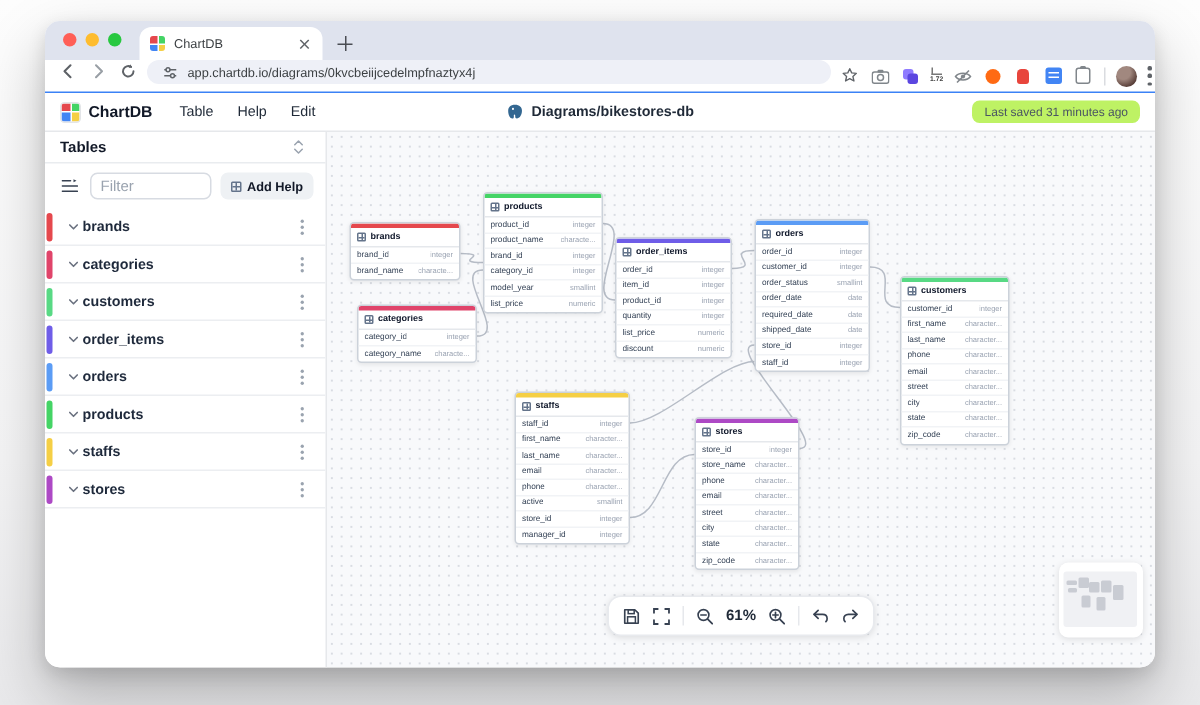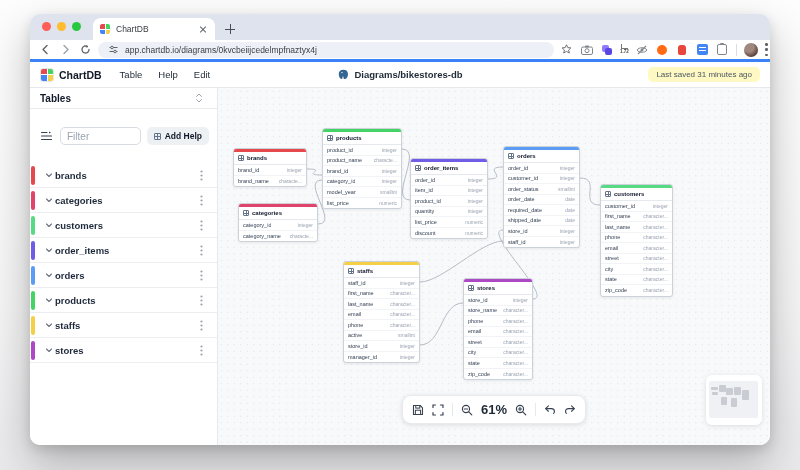--- a/index.html
+++ b/index.html
@@ -26,21 +26,21 @@
   .tab-title { flex:1; overflow:hidden; white-space:nowrap; }
   .favicon { width:10px; height:10px; border-radius:2px; overflow:hidden; display:grid; grid-template-columns:1fr 1fr; grid-template-rows:1fr 1fr; gap:1px; background:#fff; flex:0 0 auto; }
   .favicon i { display:block; }
   .tab-close { width:10px; height:10px; position:relative; flex:0 0 auto; }
   .tab-close:before,.tab-close:after{content:""; position:absolute; left:1px; right:1px; top:4.5px; height:1px; background:#5f6368;}
   .tab-close:before{transform:rotate(45deg);} .tab-close:after{transform:rotate(-45deg);}
   .newtab { width:18px; height:18px; margin:0 0 2px 6px; position:relative; border-radius:4px; }
   .newtab:before,.newtab:after{content:""; position:absolute; background:#4a4d53;}
   .newtab:before{left:4px; right:4px; top:8.5px; height:1px;}
   .newtab:after{top:4px; bottom:4px; left:8.5px; width:1px;}
-  .navrow { height:22px; background:#fff; display:flex; align-items:center; padding:0 8px; gap:6px; border-bottom:3px solid #3b82f6; }
+  .navrow { height:22px; background:#fff; display:flex; padding:0 8px; gap:6px; border-bottom:1px solid #3b82f6; }
   .nav-ico { width:14px; height:14px; display:flex; align-items:center; justify-content:center; flex:0 0 auto; }
   .urlpill {
     flex:0 0 456px; height:16px; background:#eef0f7; border-radius:8px;
     display:flex; align-items:center; gap:5px; padding:0 8px; font-size:8.5px; color:#3c4043;
   }
   .url-text { overflow:hidden; white-space:nowrap; }
   .ext-cluster { display:flex; align-items:center; gap:7px; margin-left:auto; }
   .mini-ico { width:13px; height:13px; display:flex; align-items:center; justify-content:center; position:relative; }
   .sq-purple { width:10px; height:10px; position:relative; }
   .sq-purple:before{content:""; position:absolute; left:0; top:0; width:7px; height:7px; background:#8f7bff; border-radius:2px;}
@@ -59,24 +59,24 @@
   .avatar { width:14px; height:14px; border-radius:50%; background:radial-gradient(circle at 35% 30%, #a1887f 0 35%, #4e342e 80%); }
   .dots-v { width:3px; height:13px; display:flex; flex-direction:column; justify-content:space-between; align-items:center; }
   .dots-v i { width:2.5px; height:2.5px; border-radius:50%; background:#5f6368; }
   
   .menubar { height:26px; background:#fff; border-bottom:1px solid #e6e8eb; display:flex; align-items:center; padding:0 10px; position:relative; }
   .brand { display:flex; align-items:center; gap:5px; font-weight:bold; font-size:10.5px; color:#111827; }
   .logo { width:14px; height:14px; border-radius:3px; overflow:hidden; display:grid; grid-template-columns:1fr 1fr; grid-template-rows:1fr 1fr; gap:1px; background:#fff; border:1px solid #e3e5e8; }
   .menu-items { display:flex; gap:16px; margin-left:18px; font-size:9.5px; color:#1f2937; }
   .menu-item { cursor:default; }
   .crumb { position:absolute; left:50%; transform:translateX(-50%); display:flex; align-items:center; gap:5px; font-size:9.5px; font-weight:bold; color:#1f2937; }
-  .saved-badge { margin-left:auto; background:#fef9c3; color:#4b5563; font-size:8px; padding:3px 8px; border-radius:5px; }
+  .saved-badge { margin-left:auto; background:#bef264; color:#4b5563; font-size:8px; padding:3px 8px; border-radius:5px; }
   
   .main { display:flex; height:357px; }
-  .sidebar { width:188px; border-right:1px solid #e6e8eb; background:#fff; display:flex; flex-direction:column;gap:12px; }
+  .sidebar { width:188px; border-right:1px solid #e6e8eb; background:#fff; display:flex; flex-direction:column; }
   .side-head { height:21px; display:flex; align-items:center; justify-content:space-between; padding:0 10px; border-bottom:1px solid #e9ecef; font-size:10px; font-weight:bold; color:#111827; }
   .filter-row { display:flex; align-items:center; gap:6px; padding:6px 8px; }
   .icon-btn { width:16px; height:16px; display:flex; align-items:center; justify-content:center; border-radius:4px; }
   .filter-input { flex:1; height:18px; border:1px solid #d7dbe2; border-radius:5px; font-size:10px; padding:0 6px; color:#374151; font-family:"Liberation Sans",sans-serif; outline:none; min-width:0; }
   .filter-input::placeholder { color:#9aa3af; }
   .add-table { height:18px; background:#eef1f4; border:none; border-radius:5px; display:flex; align-items:center; gap:4px; padding:0 7px; font-size:8.5px; font-weight:bold; color:#111827; font-family:"Liberation Sans",sans-serif; }
   .table-list { flex:1; overflow:hidden; }
   .side-item { height:25px; display:flex; align-items:center; border-bottom:1px solid #eceef1; padding-right:8px; position:relative; }
   .side-bar { width:4px; height:19px; border-radius:2px; margin:0 8px 0 1px; flex:0 0 auto; }
   .side-label { font-size:9.5px; font-weight:bold; color:#1e293b; flex:1; }
@@ -95,21 +95,21 @@
   .tnode .ftype { font-size:5px; color:#9aa3b2; white-space:nowrap; overflow:hidden; margin-left:4px; }
   .tgrid { width:6px; height:6px; border:1px solid #64748b; border-radius:1px; position:relative; flex:0 0 auto; }
   .tgrid:before{content:""; position:absolute; left:0; right:0; top:2px; height:1px; background:#64748b;}
   .tgrid:after{content:""; position:absolute; top:0; bottom:0; left:2px; width:1px; background:#64748b;}
   
   .canvas-toolbar { position:absolute; left:50%; transform:translateX(-50%); bottom:21px;
     background:#fff; border:1px solid #e8eaee; border-radius:9px; box-shadow:0 1px 5px rgba(0,0,0,.12);
     display:flex; align-items:center; gap:8px; padding:6px 9px; }
   .tb-btn { width:12px; height:12px; display:flex; align-items:center; justify-content:center; }
   .tb-sep { width:1px; height:13px; background:#e6e8ec; }
-  .zoom-label { font-size:13px; color:#1f2937; font-weight:bold; }
+  .zoom-label { font-size:10px; color:#1f2937; font-weight:bold; }
   
   .minimap { position:absolute; right:8px; bottom:20px; width:56px; height:50px; background:#fff; border-radius:6px; box-shadow:0 1px 5px rgba(0,0,0,.12); }
   .minimap .vp { position:absolute; left:3px; top:6px; width:49px; height:37px; background:#f0f1f4; border-radius:2px; }
   .mm-box { position:absolute; background:#c9ccd3; border-radius:1px; }
   svg { display:block; }
 </style>
 </head>
 <body>
 
 <div class="window">

